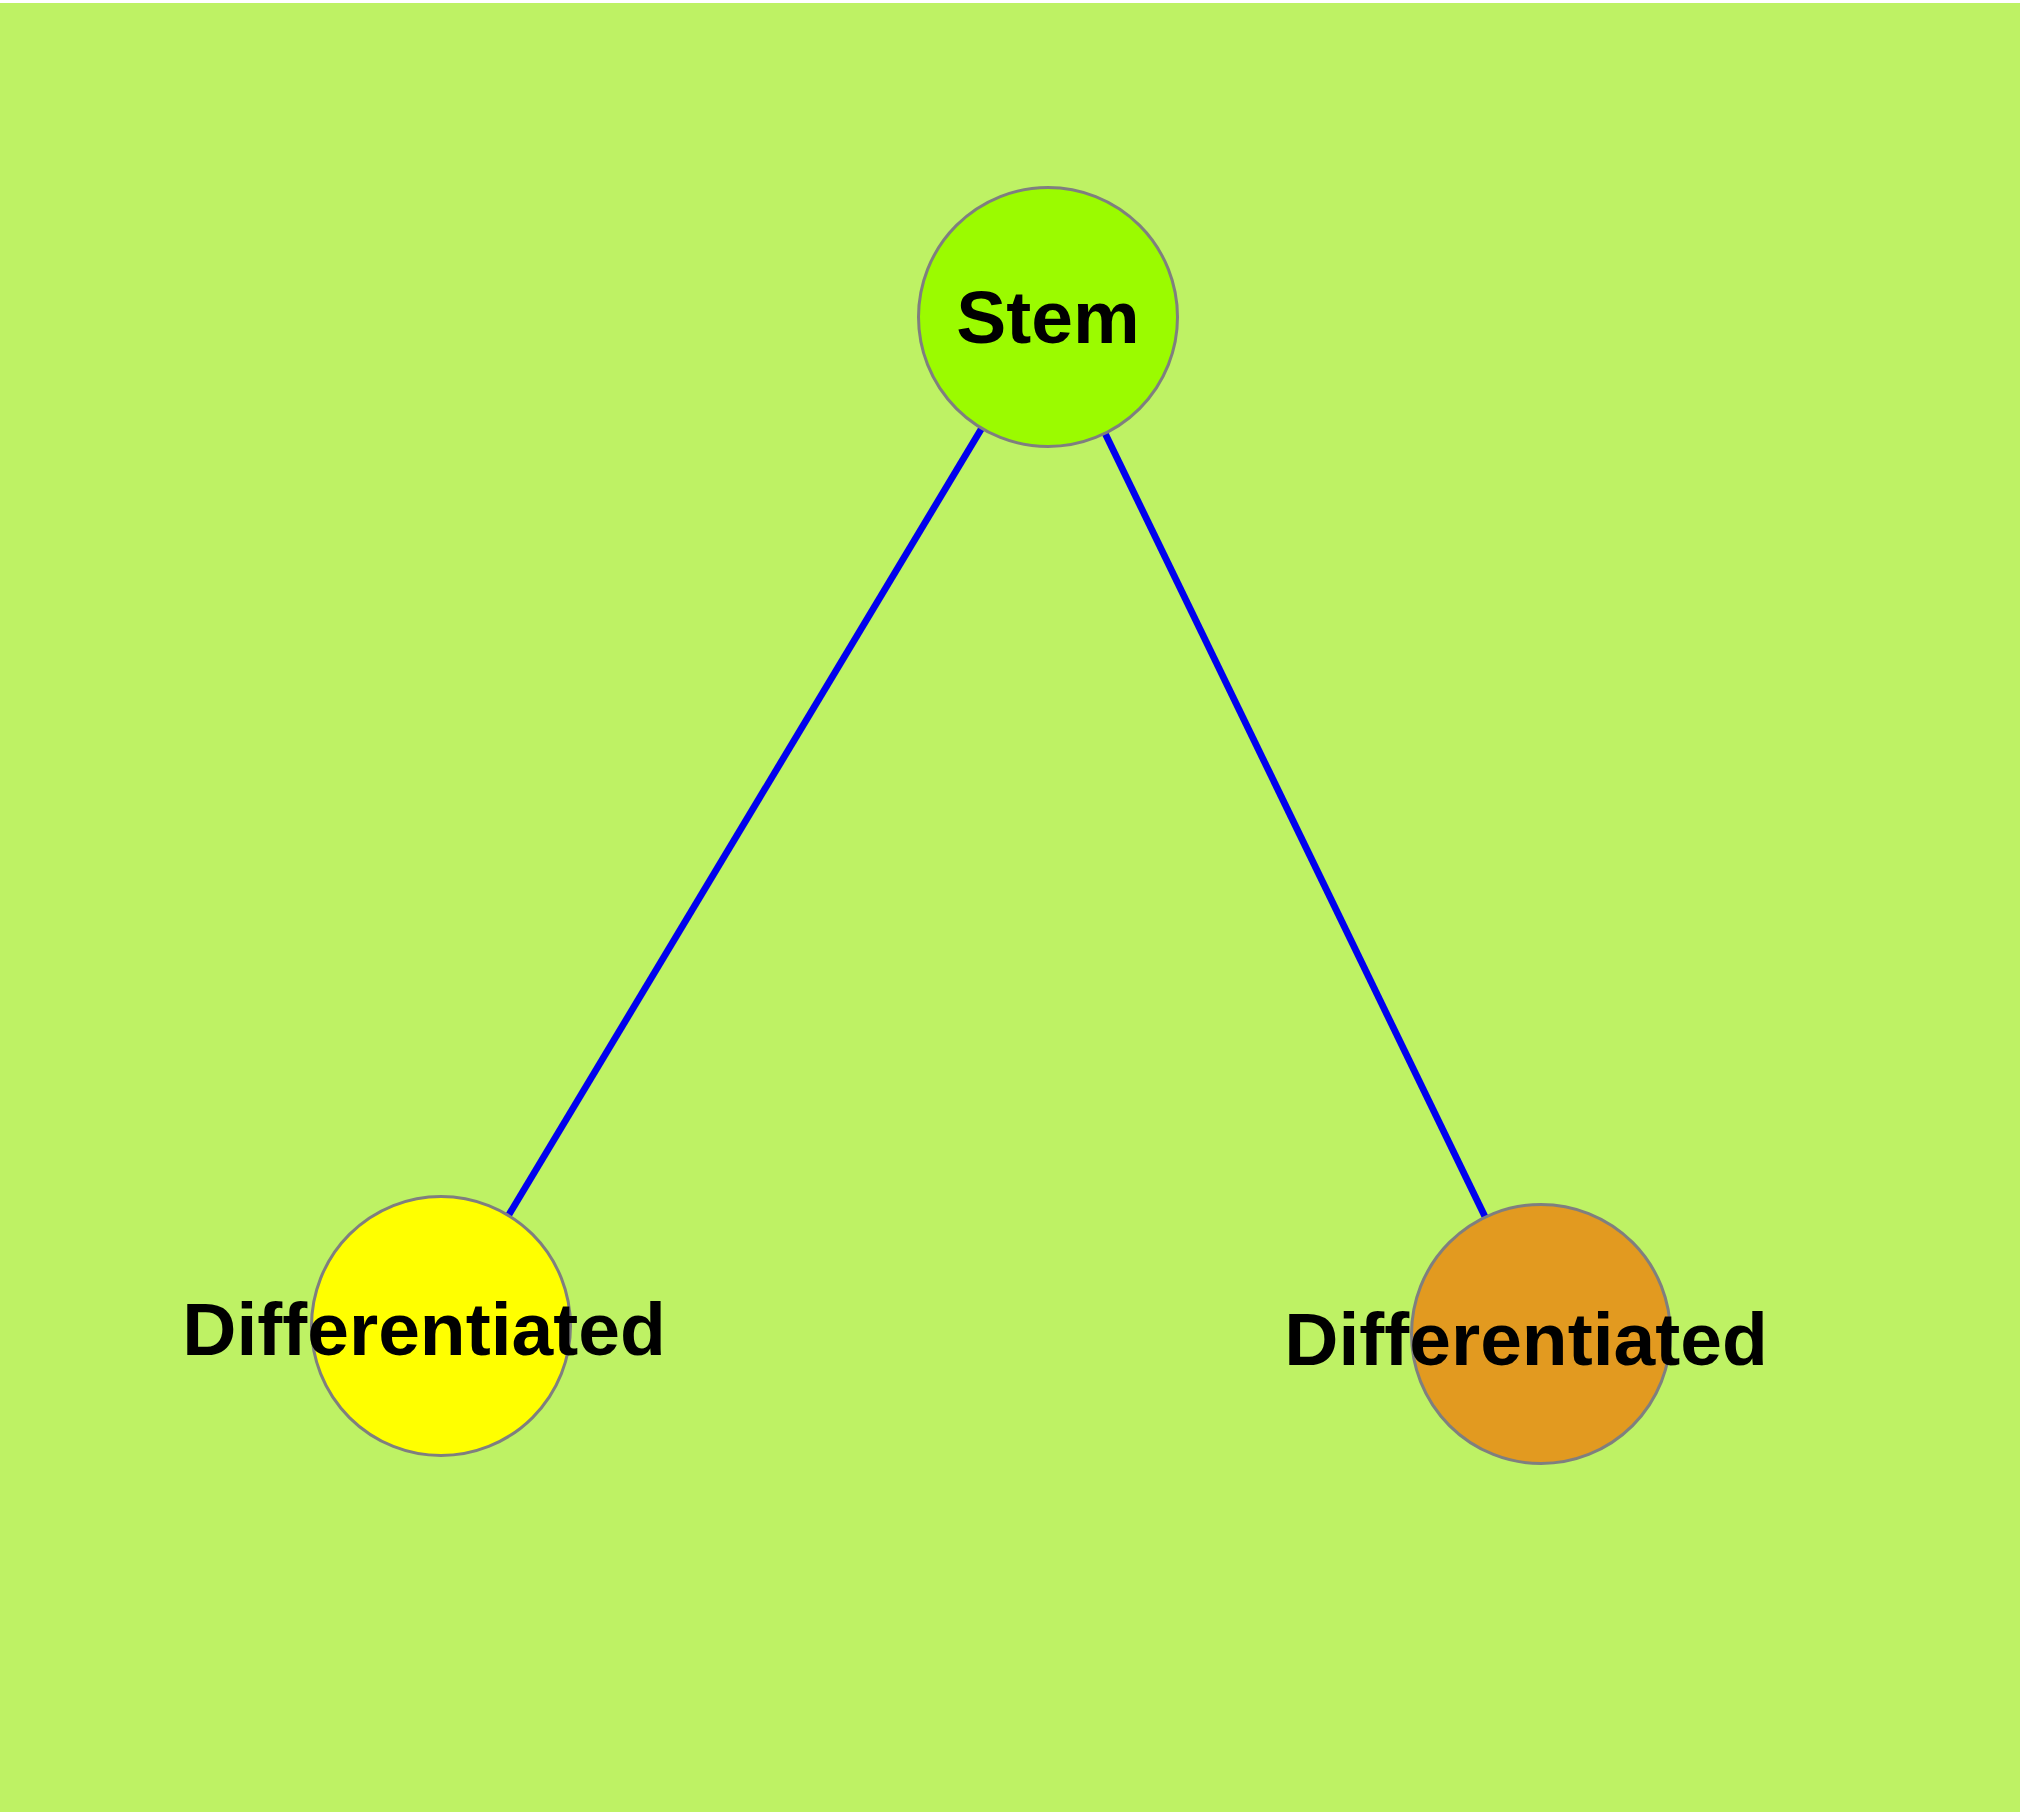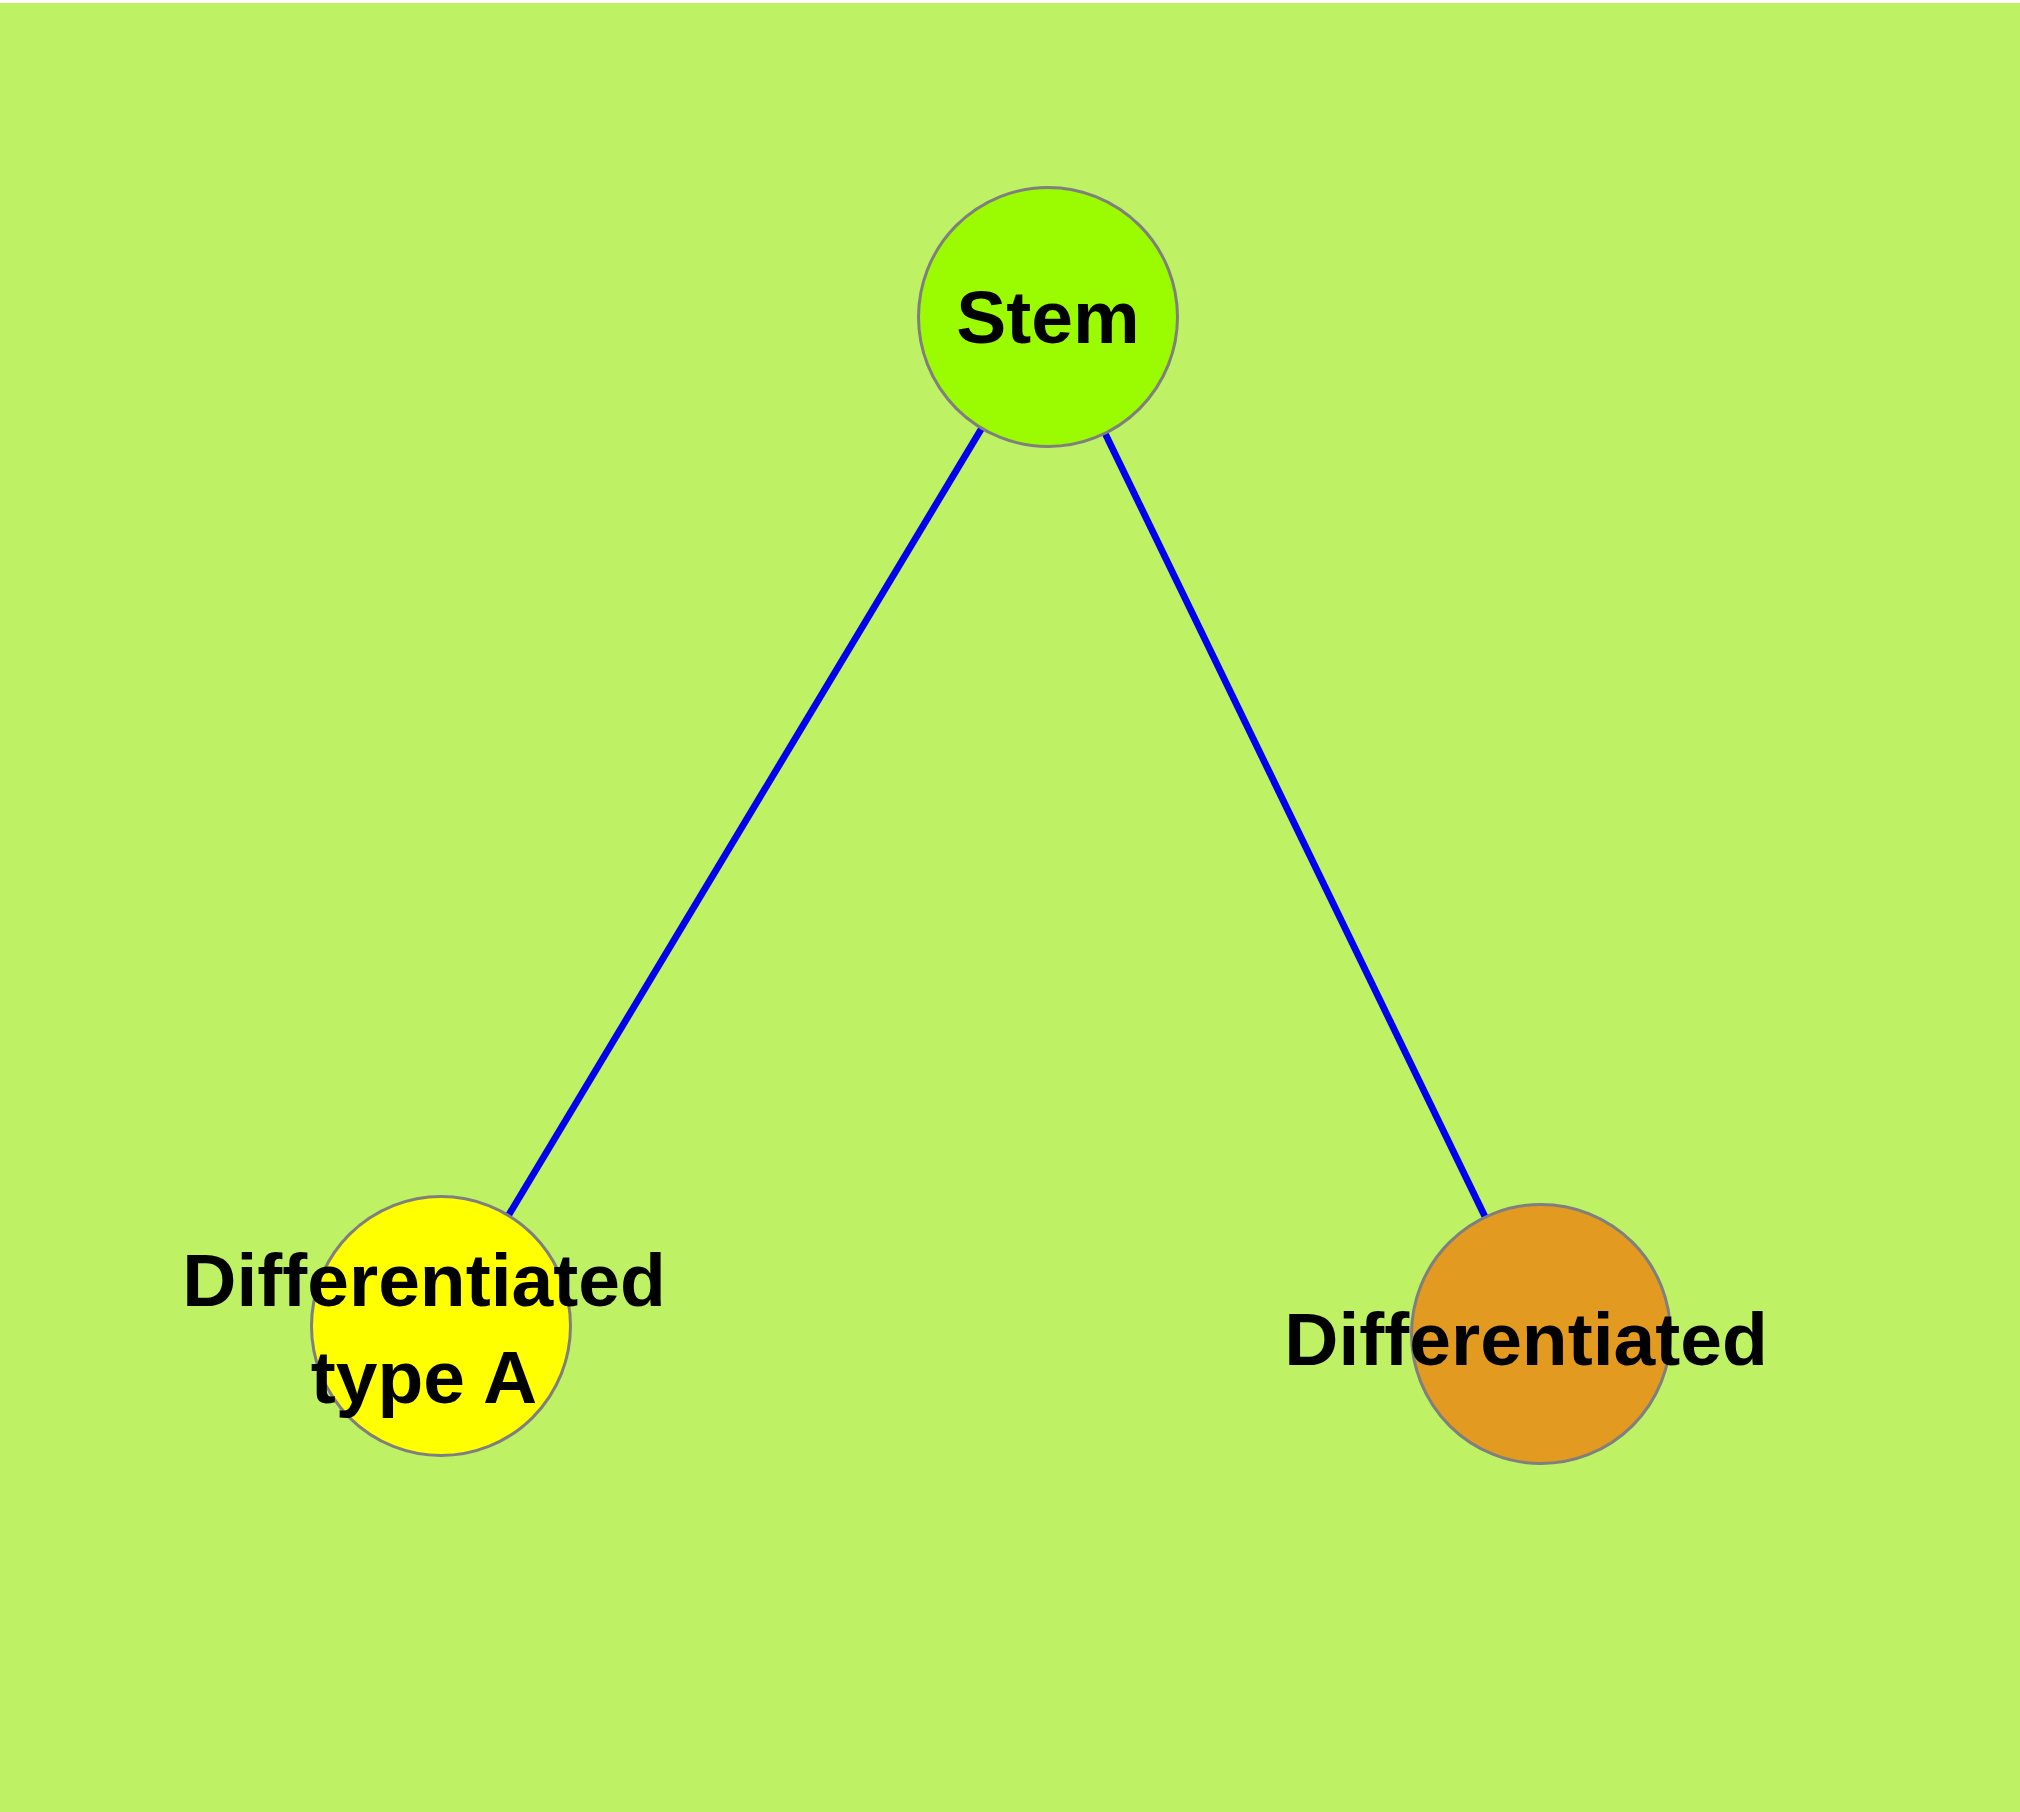--- a/index.html
+++ b/index.html
@@ -65,21 +65,20 @@
   <div class="node-circle" style="width: 256px; height: 256px; left: 917px; top: 186px; background: rgb(155, 251, 0); border: 3.4px solid rgb(127, 127, 127);"></div>
   <div class="node-circle" style="width: 256px; height: 256px; left: 310px; top: 1195px; background: rgb(255, 255, 0); border: 3.4px solid rgb(127, 127, 127);"></div>
   <div class="node-circle" style="width: 256px; height: 256px; left: 1410px; top: 1203px; background: rgb(226, 154, 32); border: 3.4px solid rgb(127, 127, 127);"></div>
 
   <div class="node-label" style="left: 1048px; top: 317px; color: rgb(0, 0, 0);">
     <span class="label-line">Stem</span>
   </div>
 
   <div class="node-label" style="left: 424px; top: 1329px; color: rgb(0, 0, 0);">
     <span class="label-line">Differentiated</span>
-    <span class="label-line">type A</span>
   </div>
 
   <div class="node-label" style="left: 1526px; top: 1339px; color: rgb(0, 0, 0);">
     <span class="label-line">Differentiated</span>
   </div>
 
   <div class="top-strip" style="background: rgb(255, 255, 255); height: 3.4px;"></div>
 
 </div>
 

